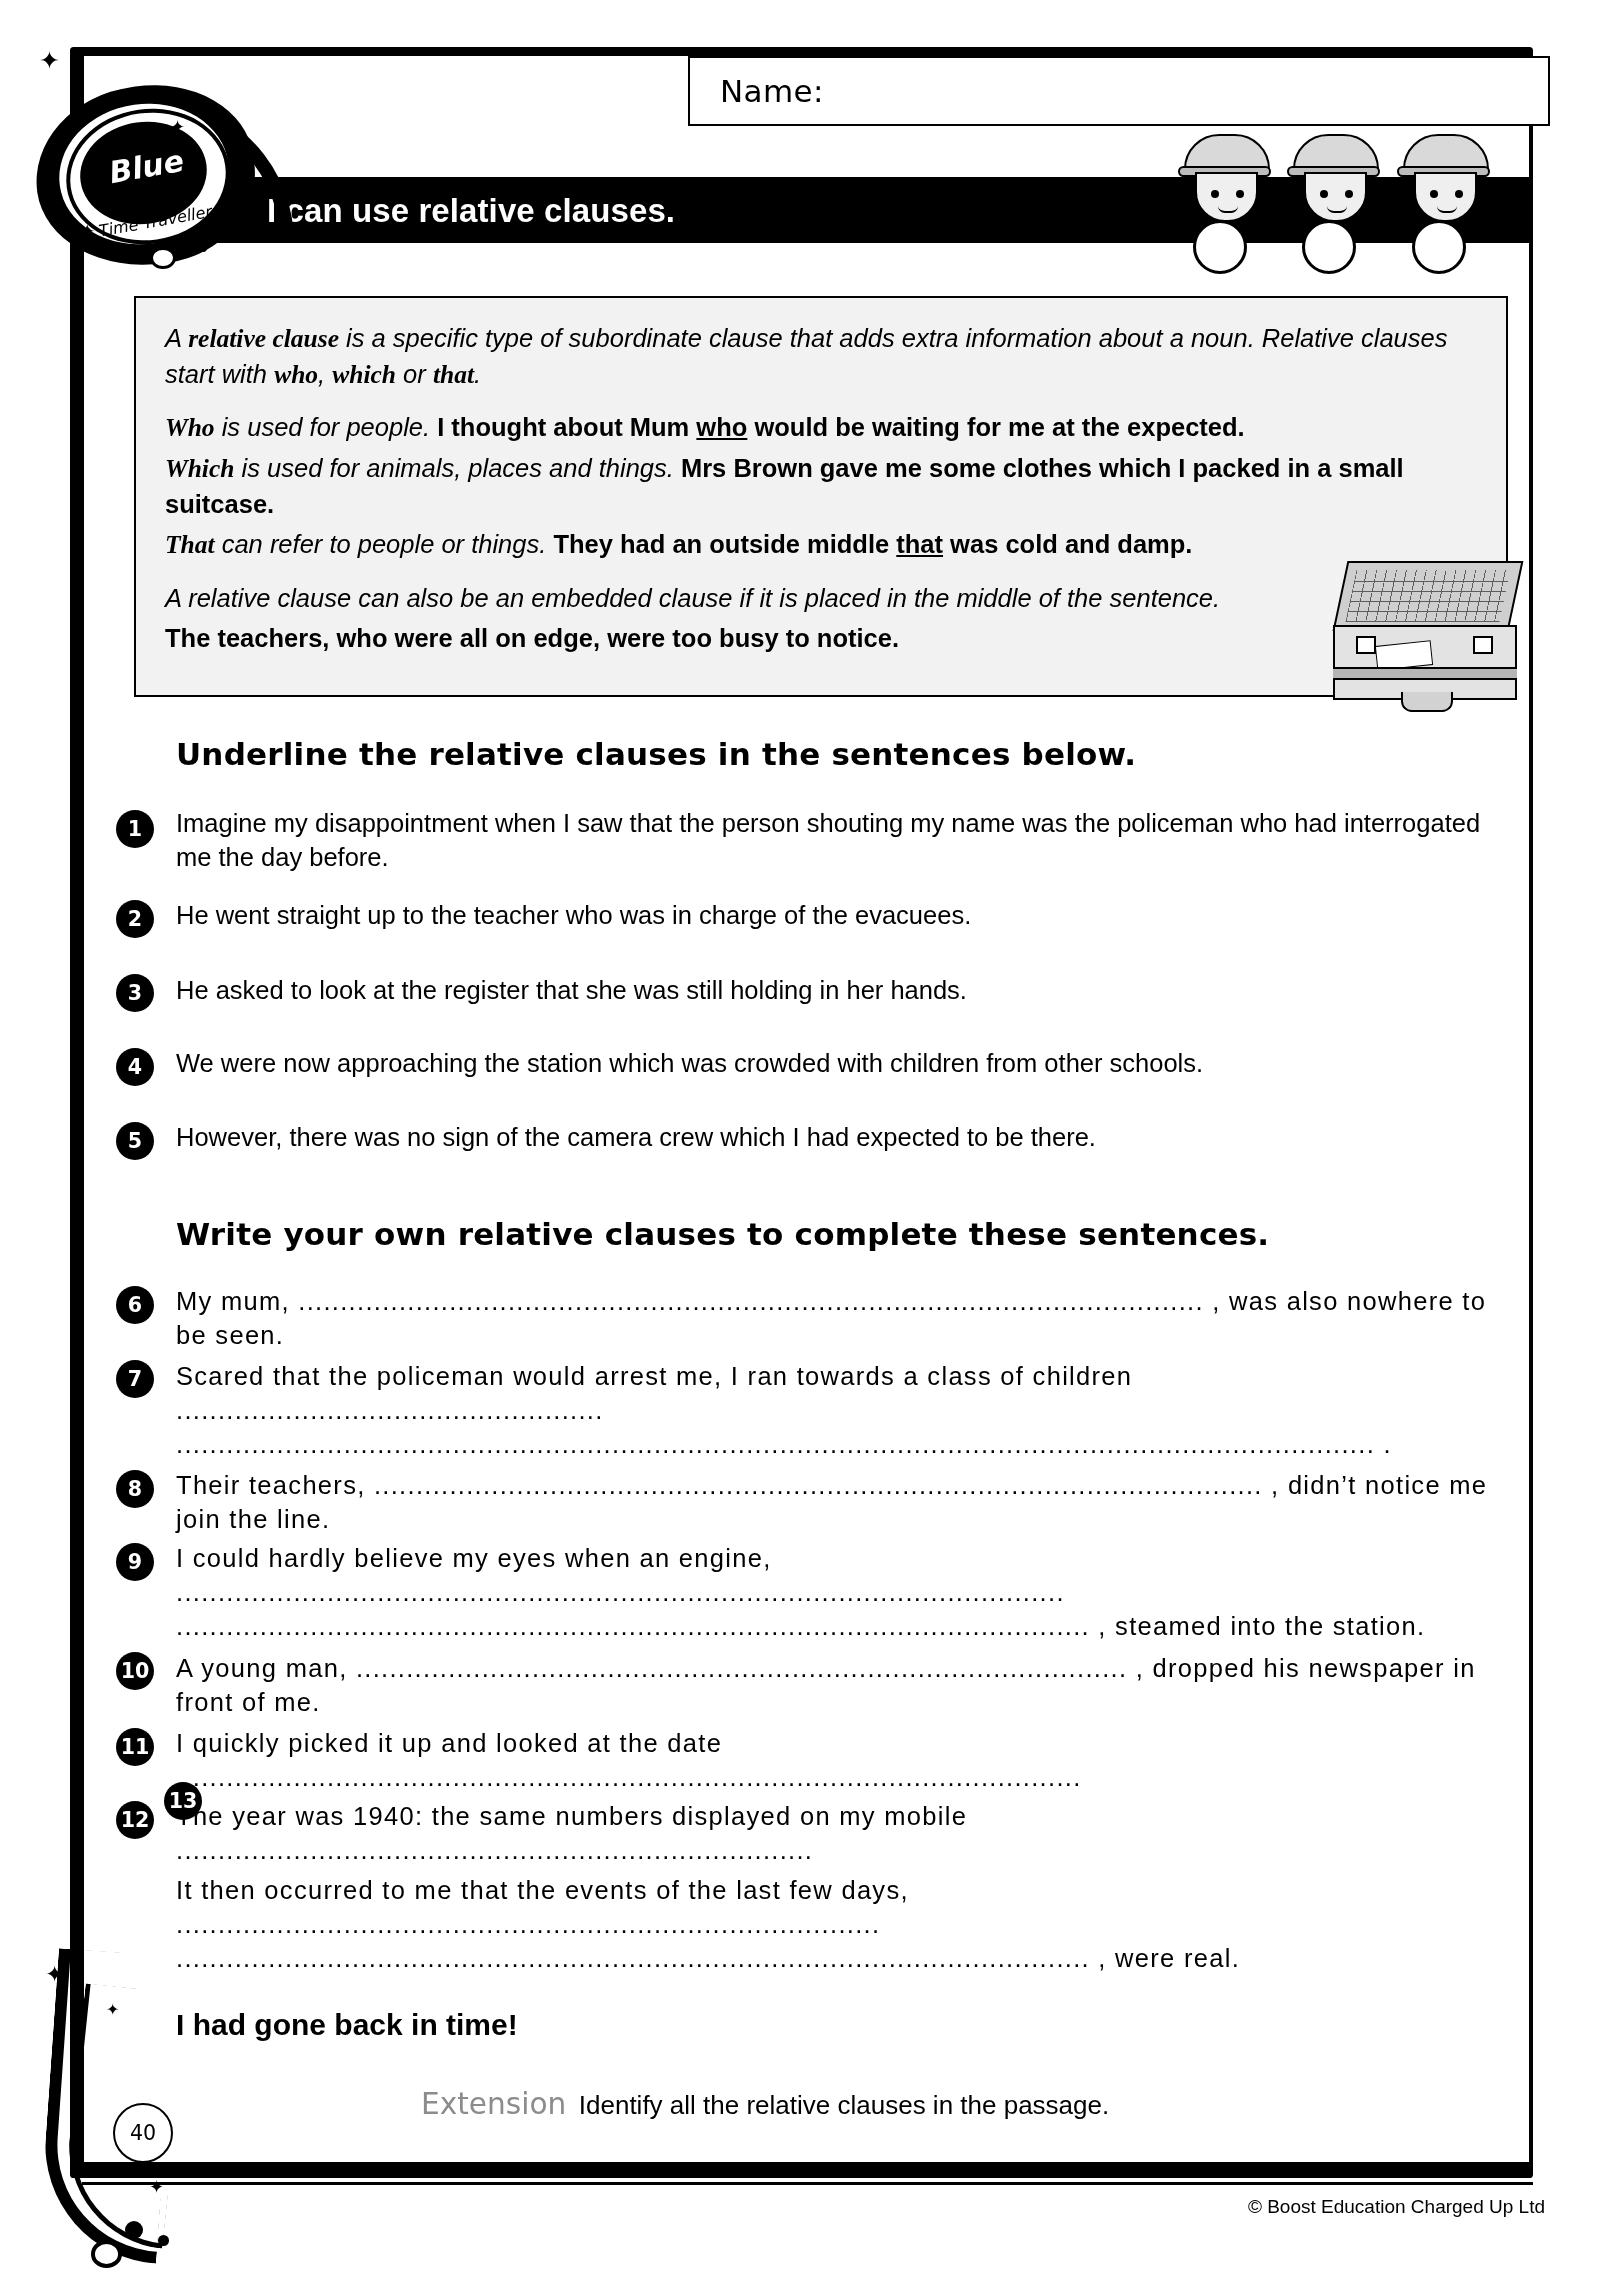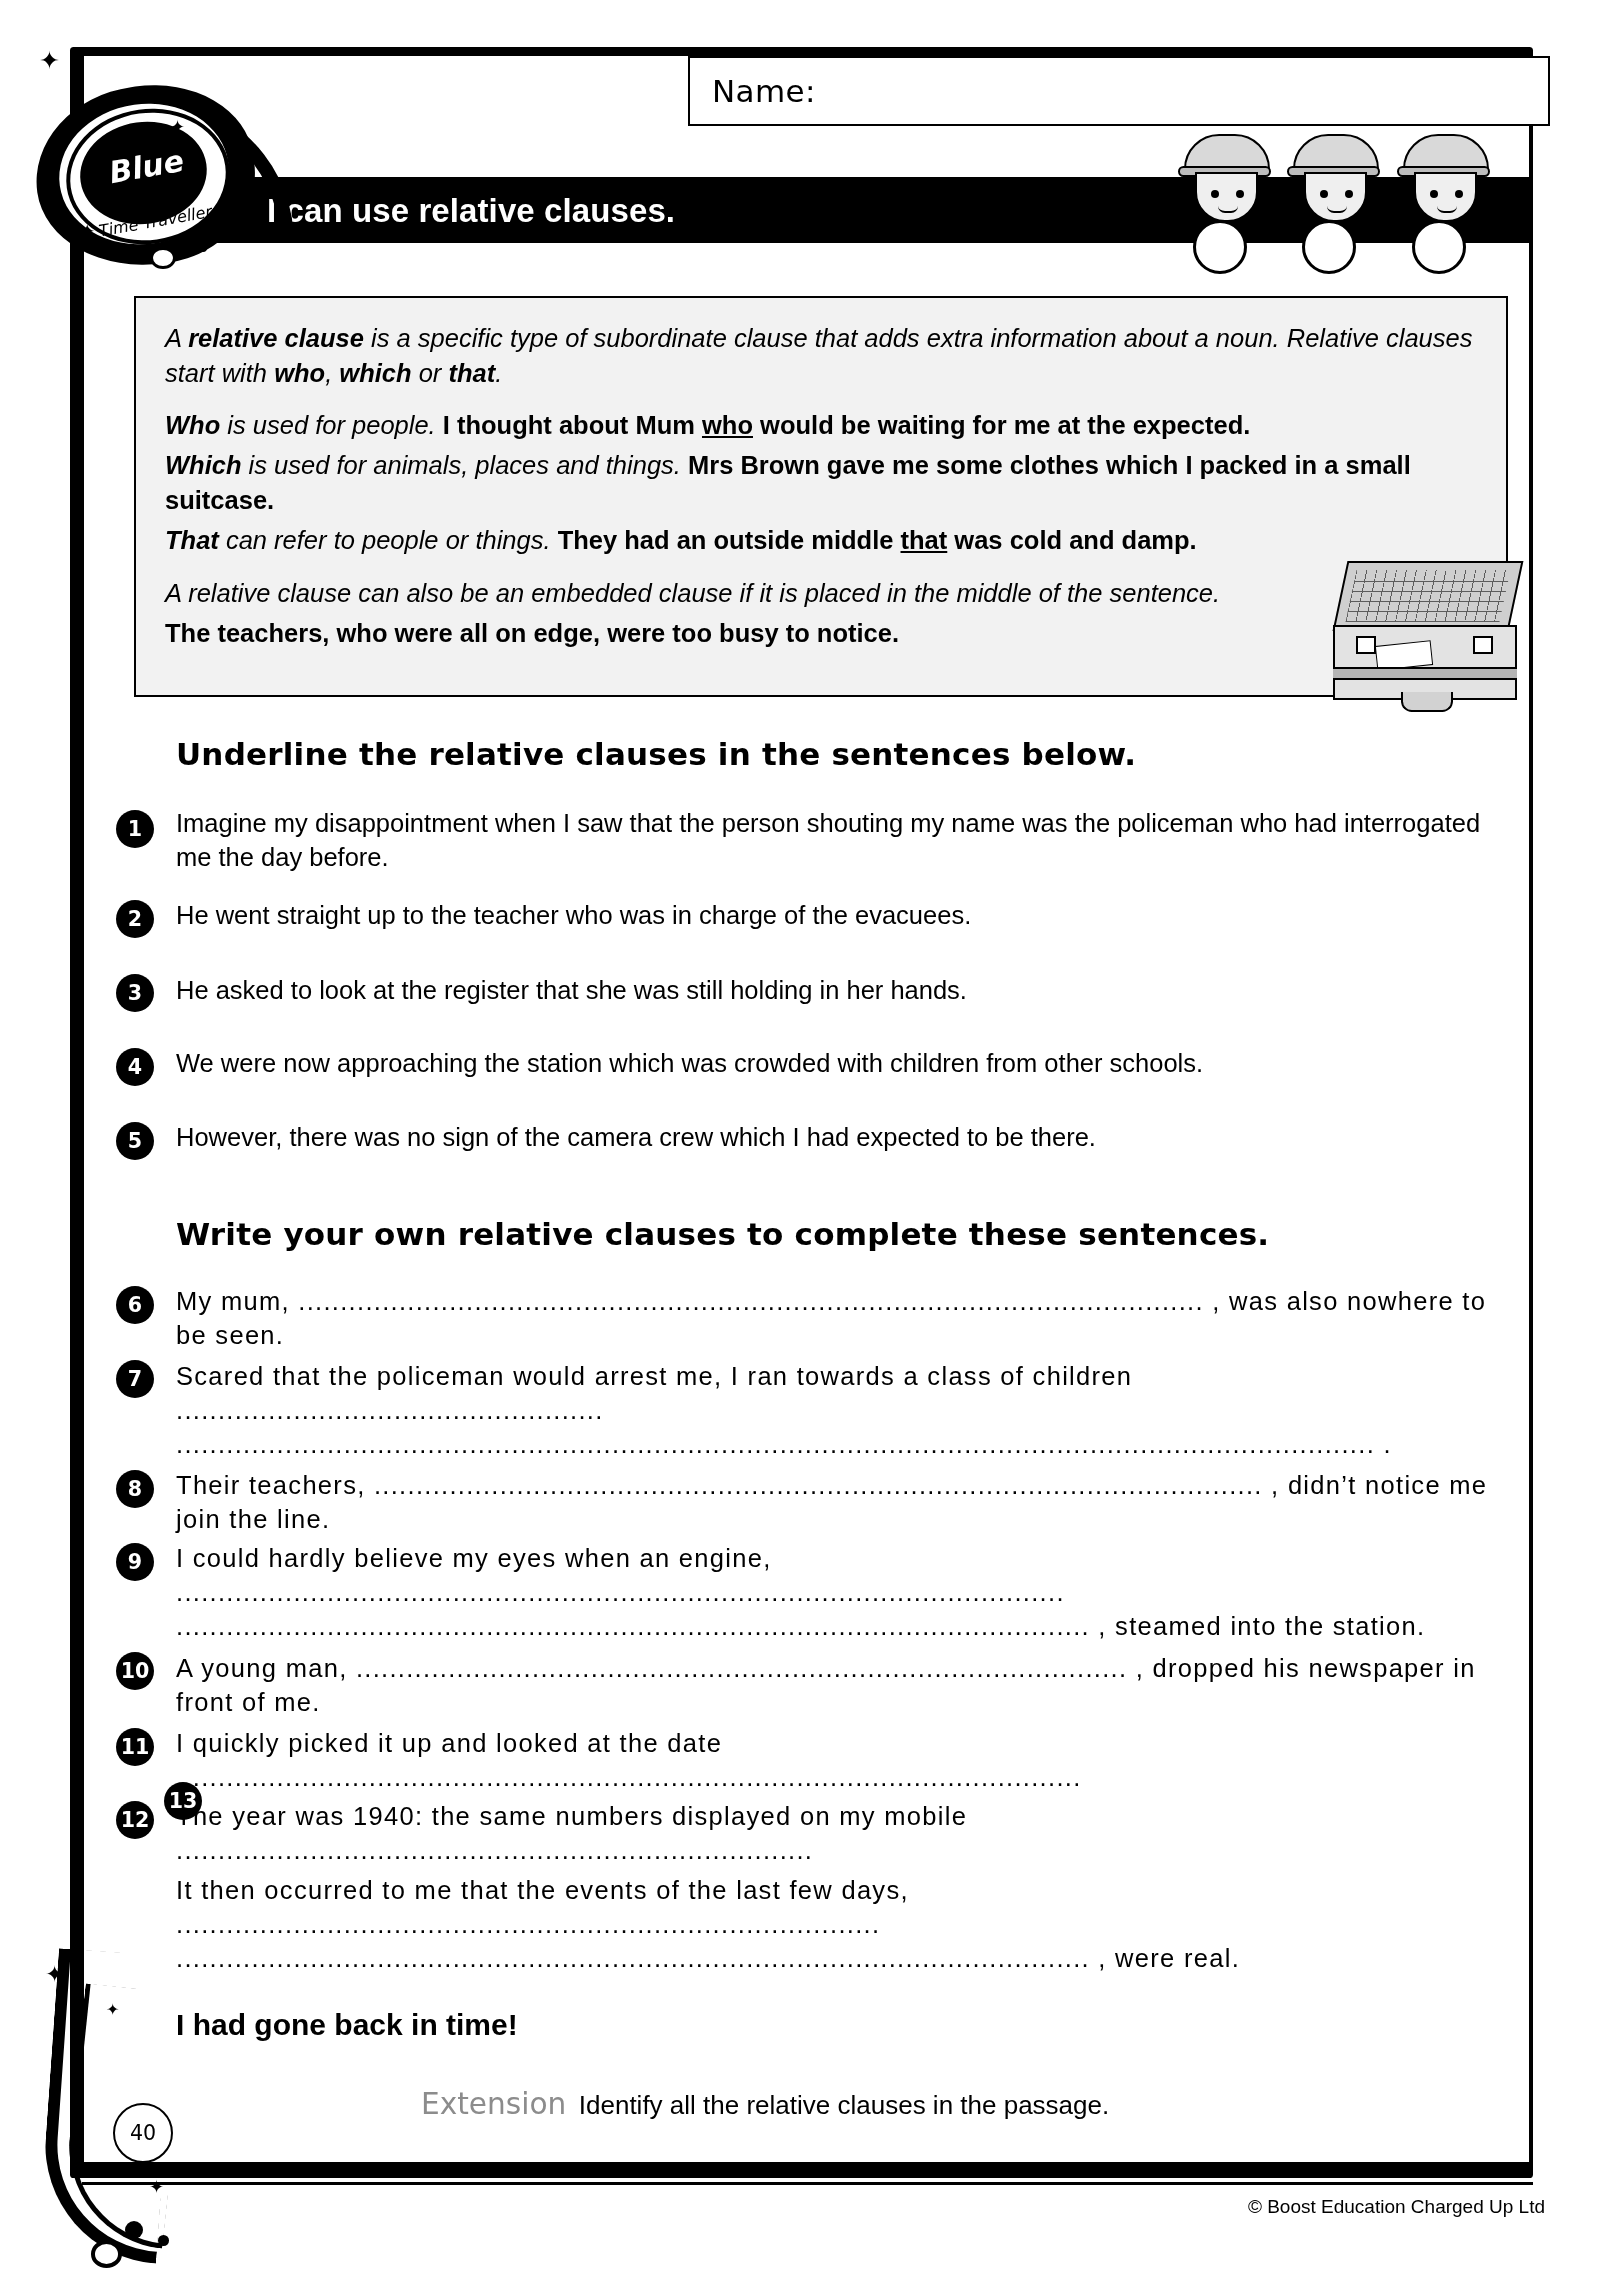--- a/index.html
+++ b/index.html
@@ -49,21 +49,21 @@
     position: absolute;
     left: 688px;
     top: 56px;
     width: 862px;
     height: 70px;
     background: #fff;
     border: 2.7px solid #000;
     box-sizing: border-box;
     display: flex;
     align-items: center;
-    padding-left: 22px;
+    padding-left: 30px;
   }
   .name-label {
     font-family: "DejaVu Sans", sans-serif;
     font-size: 31px;
     letter-spacing: 0.4px;
     color: #000;
   }
 
   
   .titlebar {
@@ -228,21 +228,21 @@
     box-sizing: border-box;
     padding: 23px 29px 0 29px;
   }
   .infobox p {
     margin: 0 0 18px 0;
     font-size: 25.5px;
     line-height: 1.36;
     font-style: italic;
   }
   .infobox p.tight { margin-bottom: 5.4px; }
-  .infobox b { font-style: italic; font-weight: bold; }
+  .infobox b { font-style: italic; font-weight: bold; font-family: Liberation Serif, serif; }
   .infobox .ex { font-style: normal; font-weight: bold; }
   .infobox u { text-decoration: underline; }
 
   
   .suitcase {
     position: absolute;
     left: 1324px;
     top: 561px;
     width: 208px;
     height: 167px;

